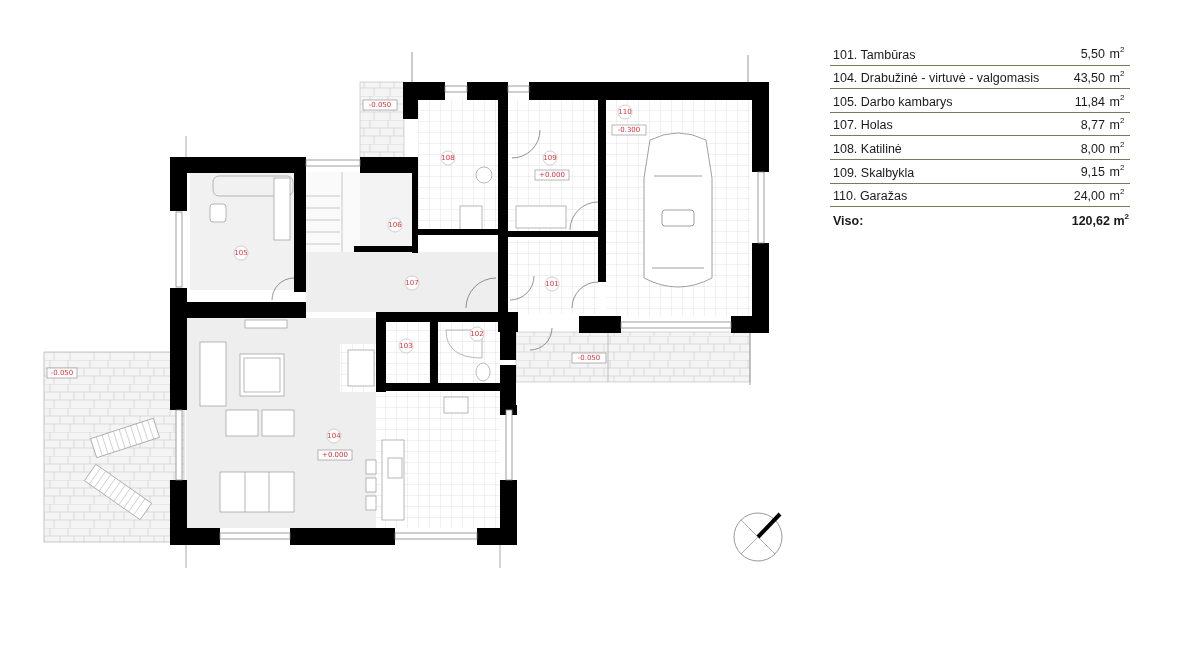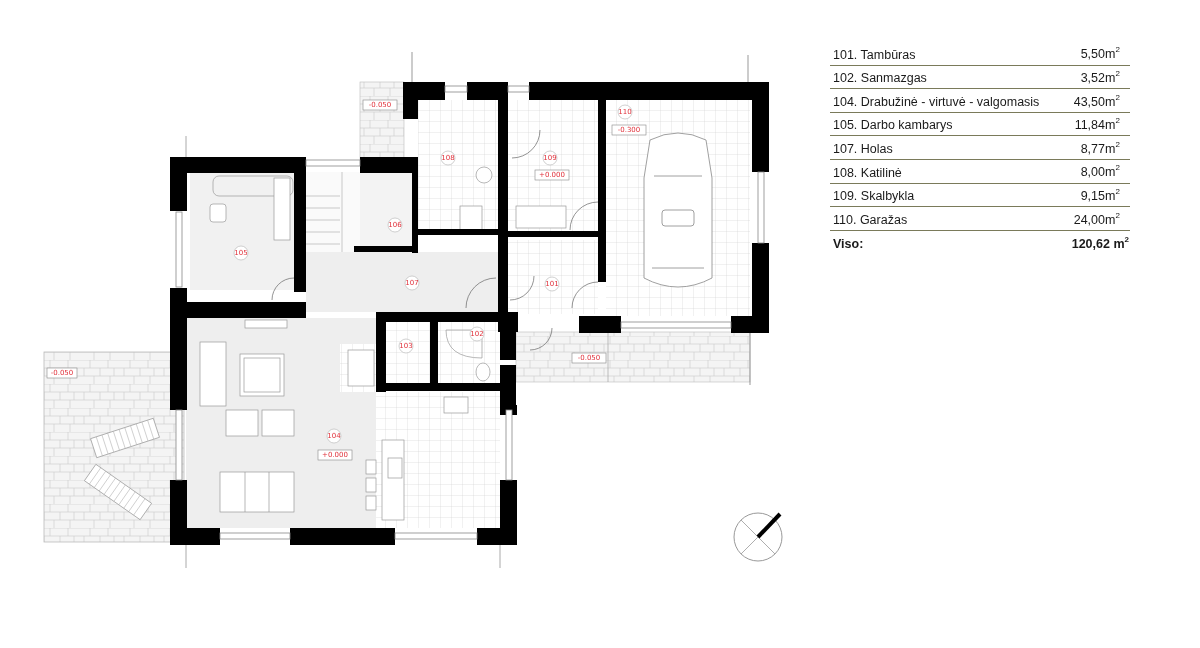--- a/index.html
+++ b/index.html
@@ -1,21 +1,21 @@
 <!DOCTYPE html>
 <html><head>
 <meta charset="utf-8">
 <style>
   html,body{margin:0;padding:0;background:#ffffff;}
   body{width:1200px;height:648px;position:relative;overflow:hidden;font-family:"Liberation Sans",sans-serif;}
   #plan{position:absolute;left:0;top:0;width:800px;height:648px;}
   #area-table{position:absolute;left:830px;top:42px;width:300px;}
   .row{display:flex;justify-content:space-between;align-items:flex-end;height:23.6px;border-bottom:1px solid #7a7a5a;font-size:12.5px;color:#1a1a1a;box-sizing:border-box;padding:0 1px 3px 3px;}
   .row .val{white-space:nowrap;}
-  .row .unit{display:inline-block;width:24px;text-align:left;}
+  .row .unit{display:inline-block;width:24px;text-align:center;}
   .row sup{font-size:8px;position:relative;top:-1px;}
   .total{border-bottom:none;font-weight:bold;}
   .room-label{font-family:"DejaVu Sans",sans-serif;font-size:7px;fill:#e0303a;text-anchor:middle;dominant-baseline:central;}
   .lvl-text{font-family:"DejaVu Sans",sans-serif;font-size:7px;fill:#e0303a;text-anchor:middle;dominant-baseline:central;}
 </style>
 </head>
 <body>
 
 <svg id="plan" viewBox="0 0 800 648" xmlns="http://www.w3.org/2000/svg">
   <defs>
@@ -224,24 +224,20 @@
     <line x1="758" y1="537" x2="780" y2="514" stroke="#000" stroke-width="4"></line>
   </g>
 </svg>
 
 <div id="area-table">
   <div class="row">
       <span><span>101.</span> <span>Tambūras</span></span>
       <span class="val"><span>5,50</span><span class="unit"><span>m</span><sup>2</sup></span></span>
     </div>
   <div class="row">
-      <span><span>102.</span> <span>Sanmazgas</span></span>
-      <span class="val"><span>3,52</span><span class="unit"><span>m</span><sup>2</sup></span></span>
-    </div>
-  <div class="row">
       <span><span>104.</span> <span>Drabužinė - virtuvė - valgomasis</span></span>
       <span class="val"><span>43,50</span><span class="unit"><span>m</span><sup>2</sup></span></span>
     </div>
   <div class="row">
       <span><span>105.</span> <span>Darbo kambarys</span></span>
       <span class="val"><span>11,84</span><span class="unit"><span>m</span><sup>2</sup></span></span>
     </div>
   <div class="row">
       <span><span>107.</span> <span>Holas</span></span>
       <span class="val"><span>8,77</span><span class="unit"><span>m</span><sup>2</sup></span></span>

